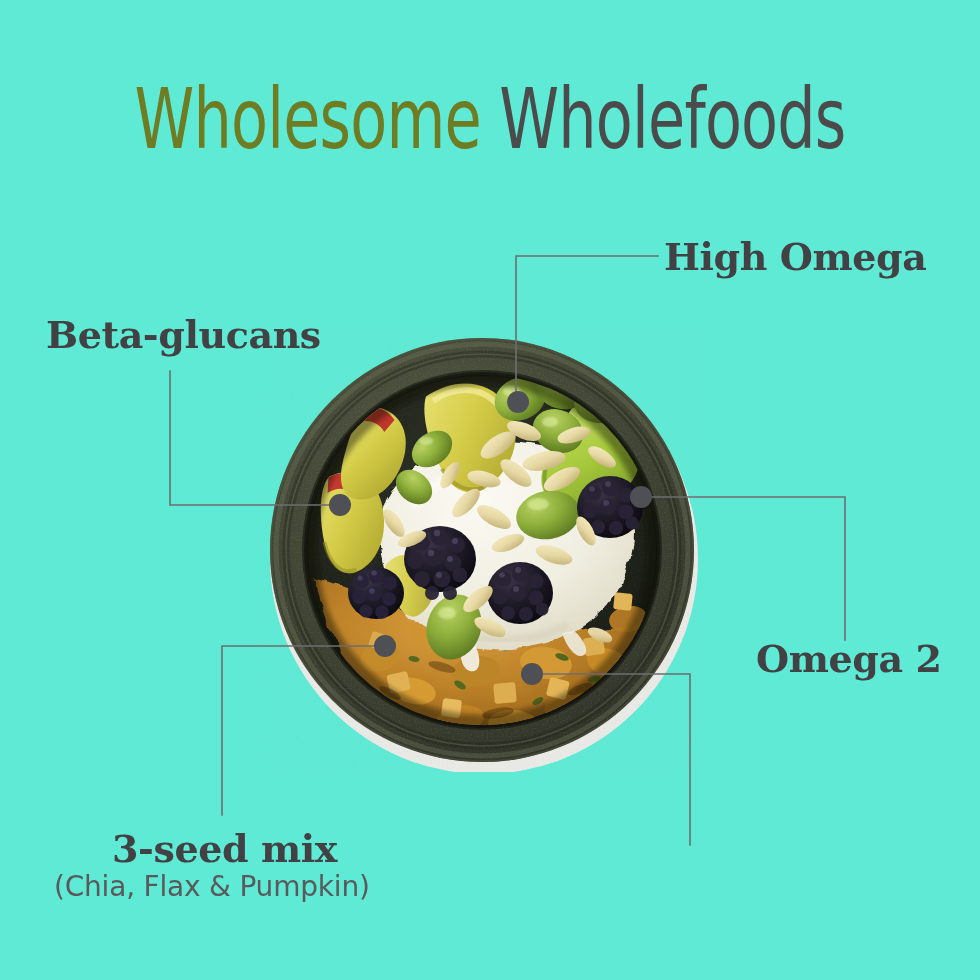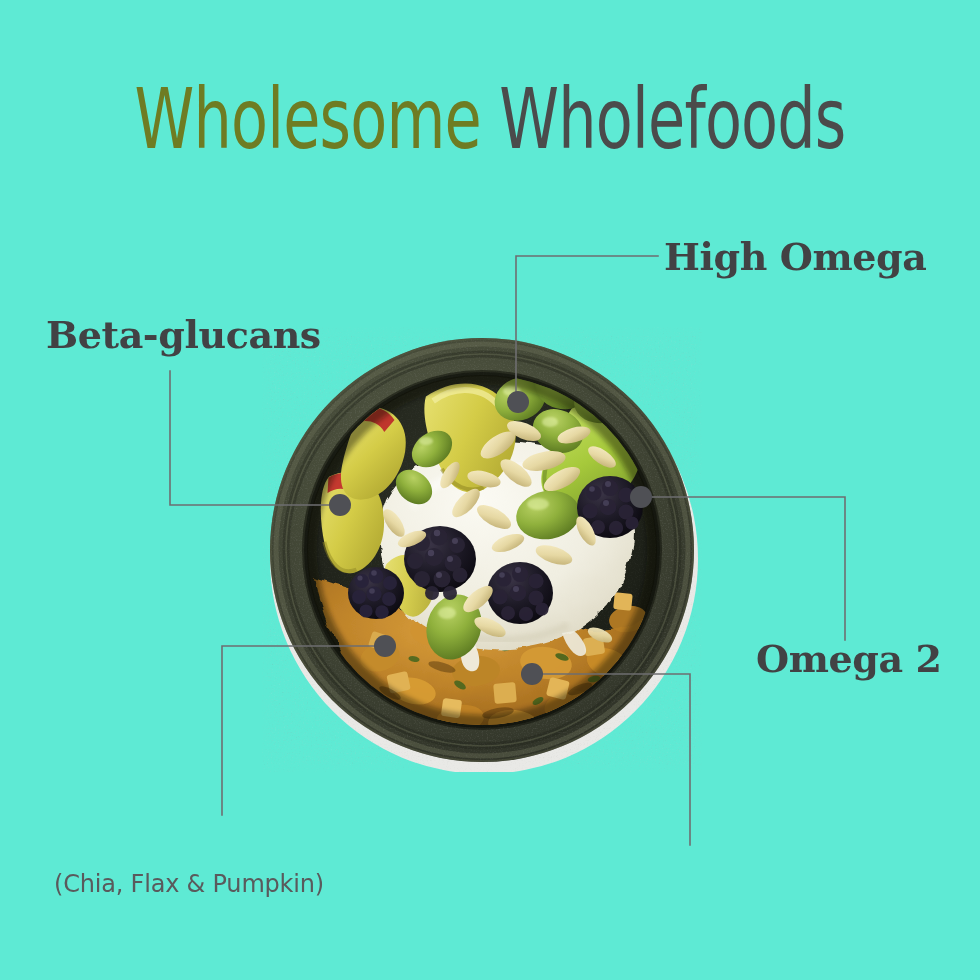--- a/index.html
+++ b/index.html
@@ -43,21 +43,21 @@
     font-weight: 700;
     font-size: 38px;
     white-space: nowrap;
     letter-spacing: -0.4px;
   }
   .sublabel {
     position: absolute;
     color: #5a5a5c;
     font-family: "DejaVu Sans", "Liberation Sans", sans-serif;
     font-weight: 400;
-    font-size: 24px;
+    font-size: 28px;
     white-space: nowrap;
     letter-spacing: -0.2px;
     text-align: center;
   }
 
   #label-beta     { left: 46px;  top: 300px; margin-top: 12px; }
   #label-fibre    { left: 664px; top: 234px; }
   #label-omega    { left: 756px; top: 636px; }
   #label-seed     { left: 112px; top: 826px; }
   #sublabel-seed  { left: 54px;  top: 870px; }
@@ -427,17 +427,18 @@
       <circle cx="532" cy="674" r="11"></circle>
     </g>
   </svg>
 
   <div class="label" id="label-beta">Beta-glucans</div>
 
   <div class="label" id="label-fibre">High Omega</div>
 
   <div class="label" id="label-omega">Omega 2</div>
 
+  <div class="label" id="label-seed">3-seed mix</div>
 
   <div class="sublabel" id="sublabel-seed">(Chia, Flax &amp; Pumpkin)</div>
 
 
 </div>
 
 </body></html>

